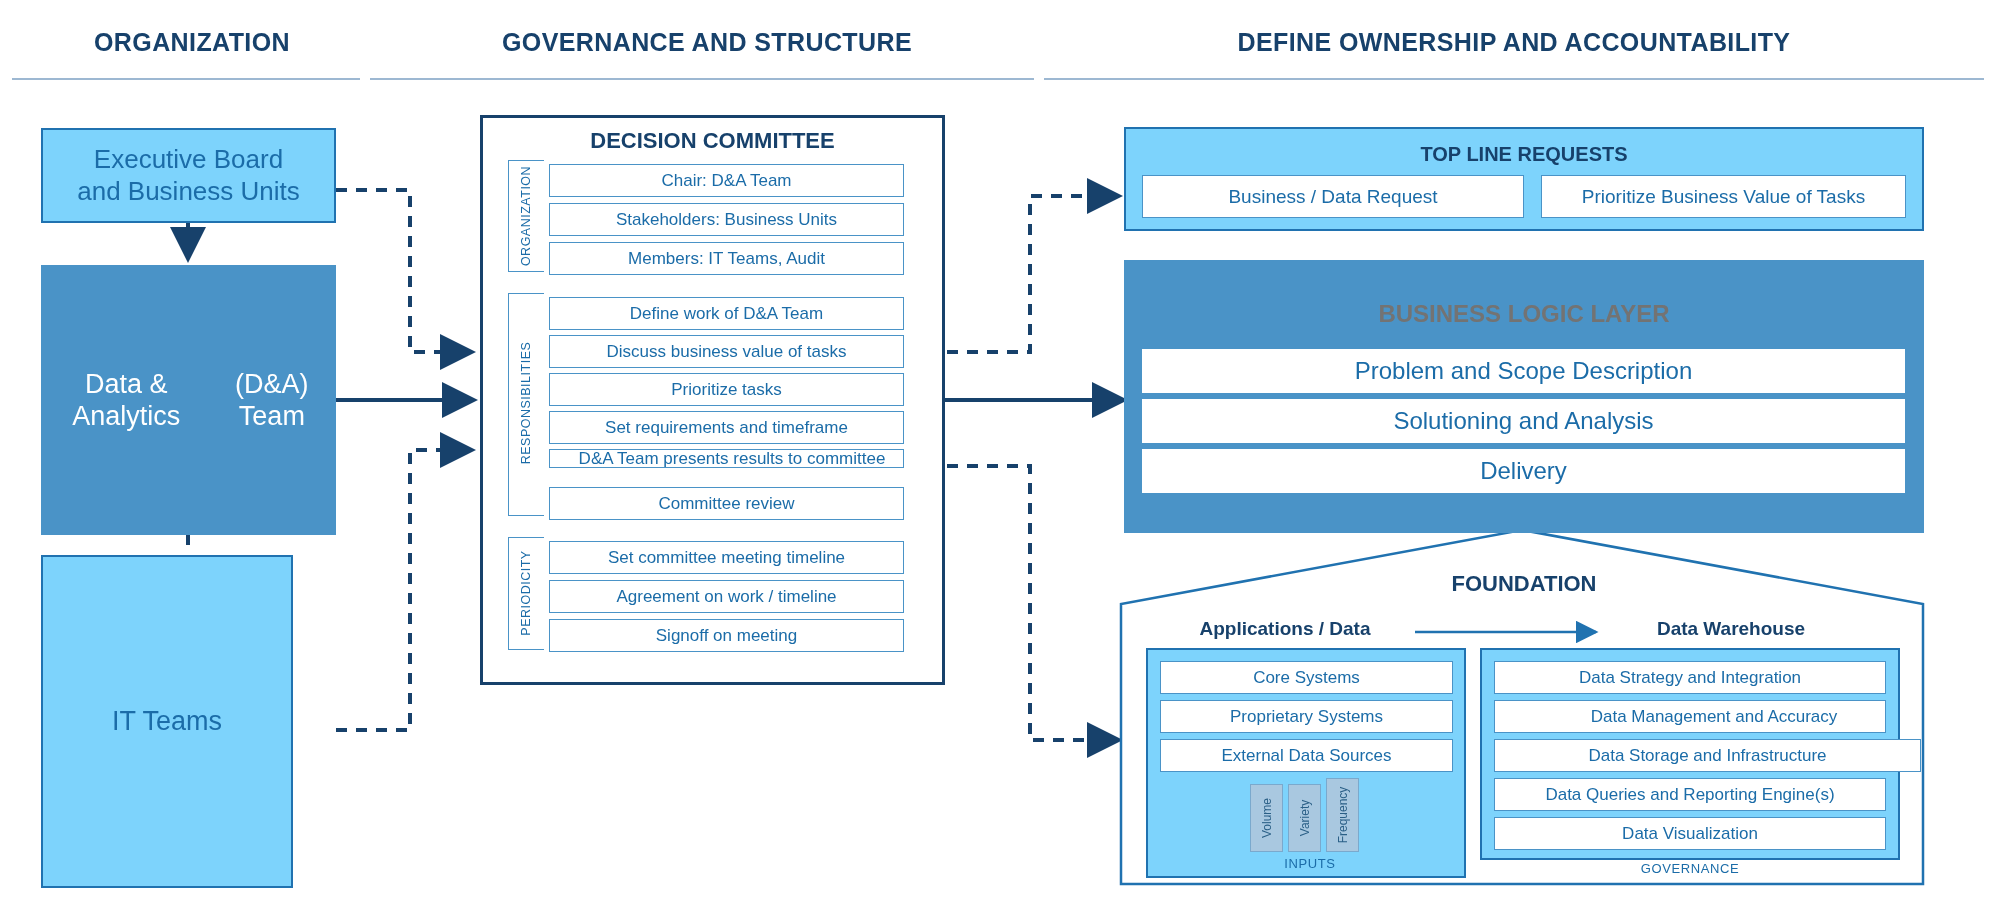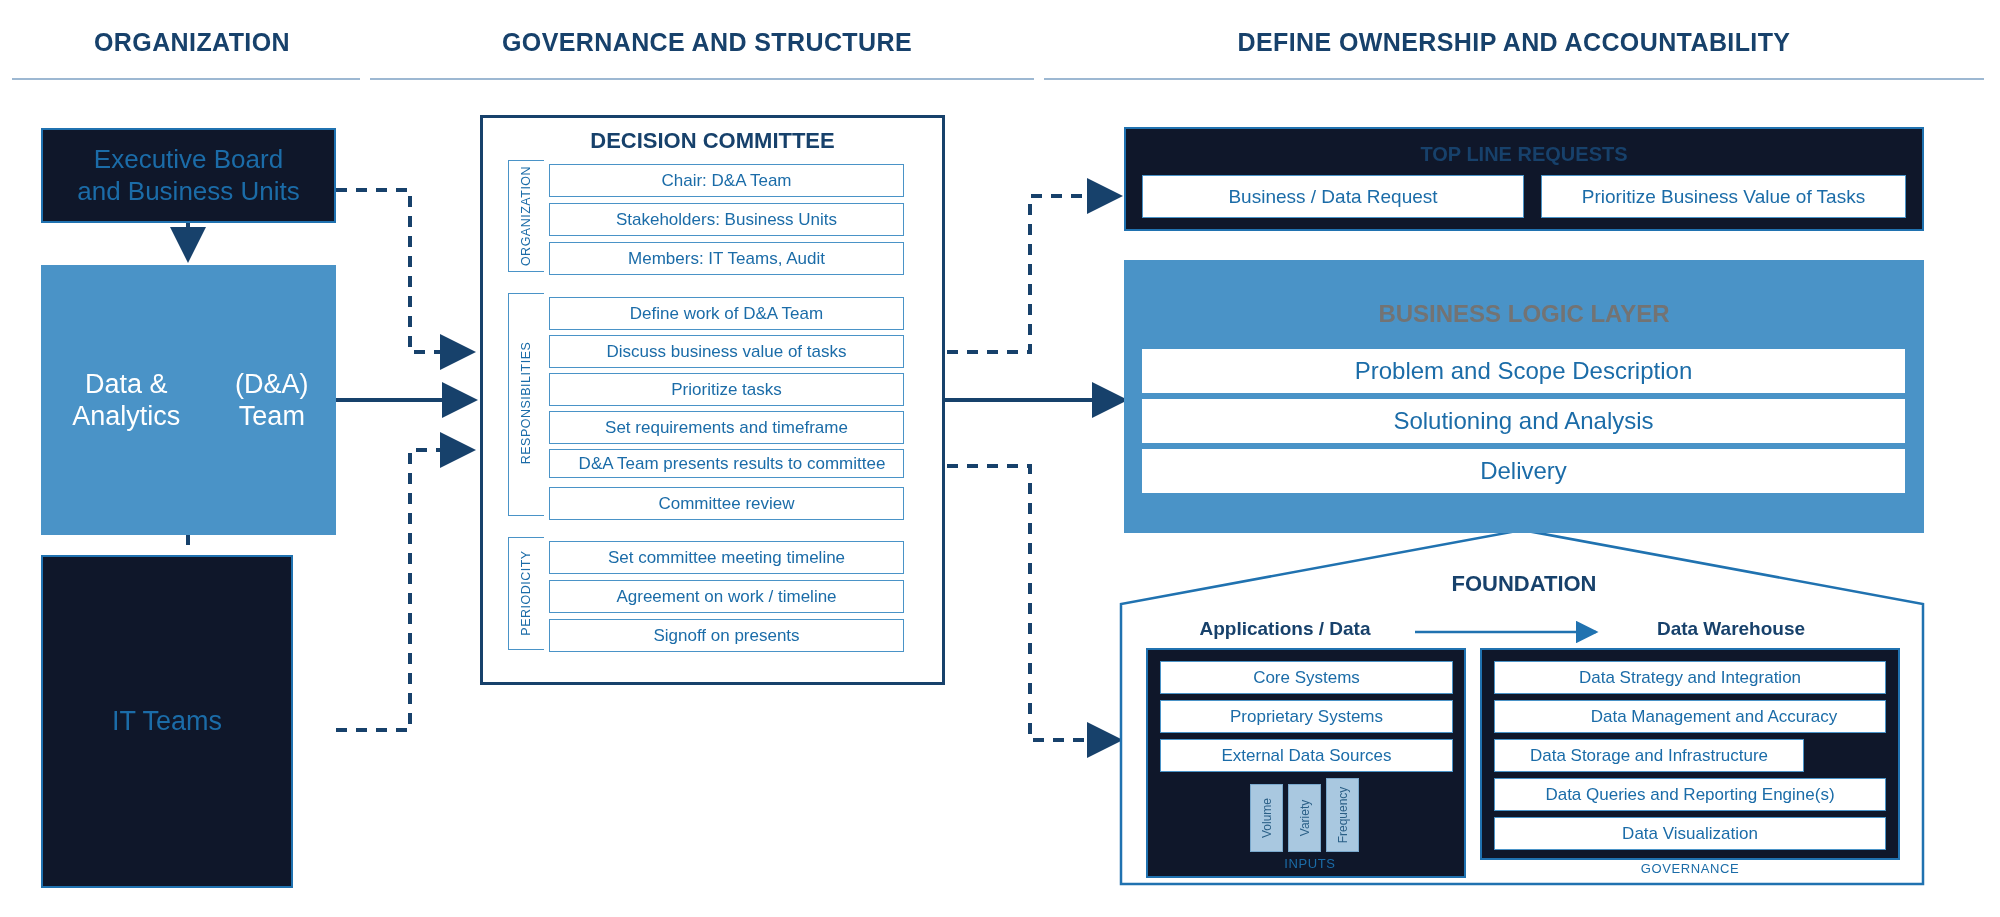--- a/index.html
+++ b/index.html
@@ -27,21 +27,21 @@
   .sec-rule {
     position:absolute;
     height:2px;
     background:#9db8d2;
   }
 
   
   .box {
     position:absolute;
     border:2px solid #2072b0;
-    background:#0f172a;
+    background:#7dd3fc;
     display:flex;
     align-items:center;
     justify-content:center;
     text-align:center;
     color:#1b6ca8;
   }
   .box.filled {
     background:#4a93c7;
     border-color:#4a93c7;
     color:#ffffff;
@@ -190,29 +190,29 @@
   <div class="row" style="left:549px; top:203px; width:355px; height:33px;">Stakeholders: Business Units</div>
   <div class="row" style="left:549px; top:242px; width:355px; height:33px;">Members: IT Teams, Audit</div>
 
   <div class="bracket" style="left:508px; top:293px; width:36px; height:223px;"></div>
   <div class="vlabel" style="left:457px; top:396px; width:138px;">RESPONSIBILITIES</div>
 
   <div class="row" style="left:549px; top:297px; width:355px; height:33px;">Define work of D&amp;A Team</div>
   <div class="row" style="left:549px; top:335px; width:355px; height:33px;">Discuss business value of tasks</div>
   <div class="row" style="left:549px; top:411px; width:355px; height:33px;">Set requirements and timeframe</div>
   <div class="row" style="left:549px; top:373px; width:355px; height:33px;">Prioritize tasks</div>
-  <div class="row" style="left:549px; top:449px; width:355px; height:29px;padding-left:11px;">D&amp;A Team presents results to committee</div>
+  <div class="row" style="left:549px; top:449px; width:355px; height:19px;padding-left:11px;">D&amp;A Team presents results to committee</div>
   <div class="row" style="left:549px; top:487px; width:355px; height:33px;">Committee review</div>
 
   <div class="bracket" style="left:508px; top:537px; width:36px; height:113px;"></div>
   <div class="vlabel" style="left:469px; top:586px; width:114px;">PERIODICITY</div>
 
   <div class="row" style="left:549px; top:541px; width:355px; height:33px;">Set committee meeting timeline</div>
   <div class="row" style="left:549px; top:580px; width:355px; height:33px;">Agreement on work / timeline</div>
-  <div class="row" style="left:549px; top:619px; width:355px; height:33px;">Signoff on presents</div>
+  <div class="row" style="left:549px; top:619px; width:355px; height:33px;">Signoff on meeting</div>
 
   <div class="box" style="left:1124px; top:127px; width:800px; height:104px; border-width:2px;"></div>
   <div class="bigtitle" style="left:1124px; top:143px; width:800px; font-size:20px;">TOP LINE REQUESTS</div>
   <div class="row" style="left:1142px; top:175px; width:382px; height:43px; font-size:19px;">Business / Data Request</div>
   <div class="row" style="left:1541px; top:175px; width:365px; height:43px; font-size:19px;">Prioritize Business Value of Tasks</div>
 
   <div class="box filled" style="left:1124px; top:260px; width:800px; height:273px;"></div>
   <div class="bigtitle white" style="left:1124px; top:300px; width:800px; font-size:24px;">BUSINESS LOGIC LAYER</div>
   <div class="row" style="left:1141px; top:348px; width:765px; height:46px; font-size:24px;">Problem and Scope Description</div>
   <div class="row" style="left:1141px; top:398px; width:765px; height:46px; font-size:24px;">Solutioning and Analysis</div>
@@ -235,18 +235,18 @@
     <span>Variety</span>
   </div>
   <div class="chev" style="left:1326px; top:778px; width:33px; height:74px;">
     <span>Frequency</span>
   </div>
   <div class="inputs-cap" style="left:1185px; top:856px; width:250px;">INPUTS</div>
 
   <div class="box" style="left:1480px; top:648px; width:420px; height:212px; border-width:2px;"></div>
   <div class="row" style="left:1494px; top:661px; width:392px; height:33px;">Data Strategy and Integration</div>
   <div class="row" style="left:1494px; top:700px; width:392px; height:33px;padding-left:48px;">Data Management and Accuracy</div>
-  <div class="row" style="left:1494px; top:739px; width:310px; height:33px;">Data Storage and Infrastructure</div>
+  <div class="row" style="left:1494px; top:739px; width:427px; height:33px;">Data Storage and Infrastructure</div>
   <div class="row" style="left:1494px; top:778px; width:392px; height:33px;">Data Queries and Reporting Engine(s)</div>
   <div class="row" style="left:1494px; top:817px; width:392px; height:33px;">Data Visualization</div>
   <div class="gov-cap" style="left:1565px; top:861px; width:250px;">GOVERNANCE</div>
 
 </div>
 
 </body></html>

